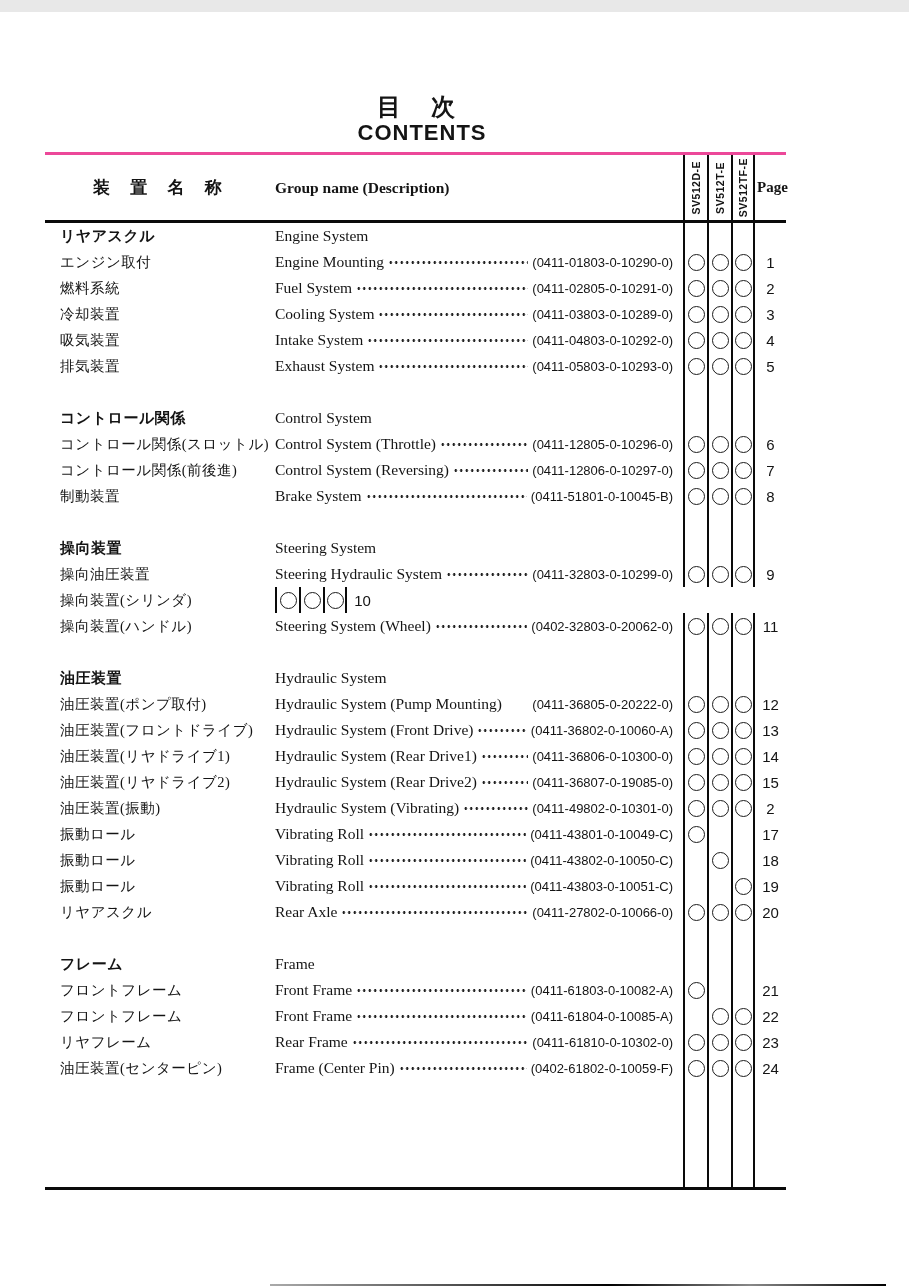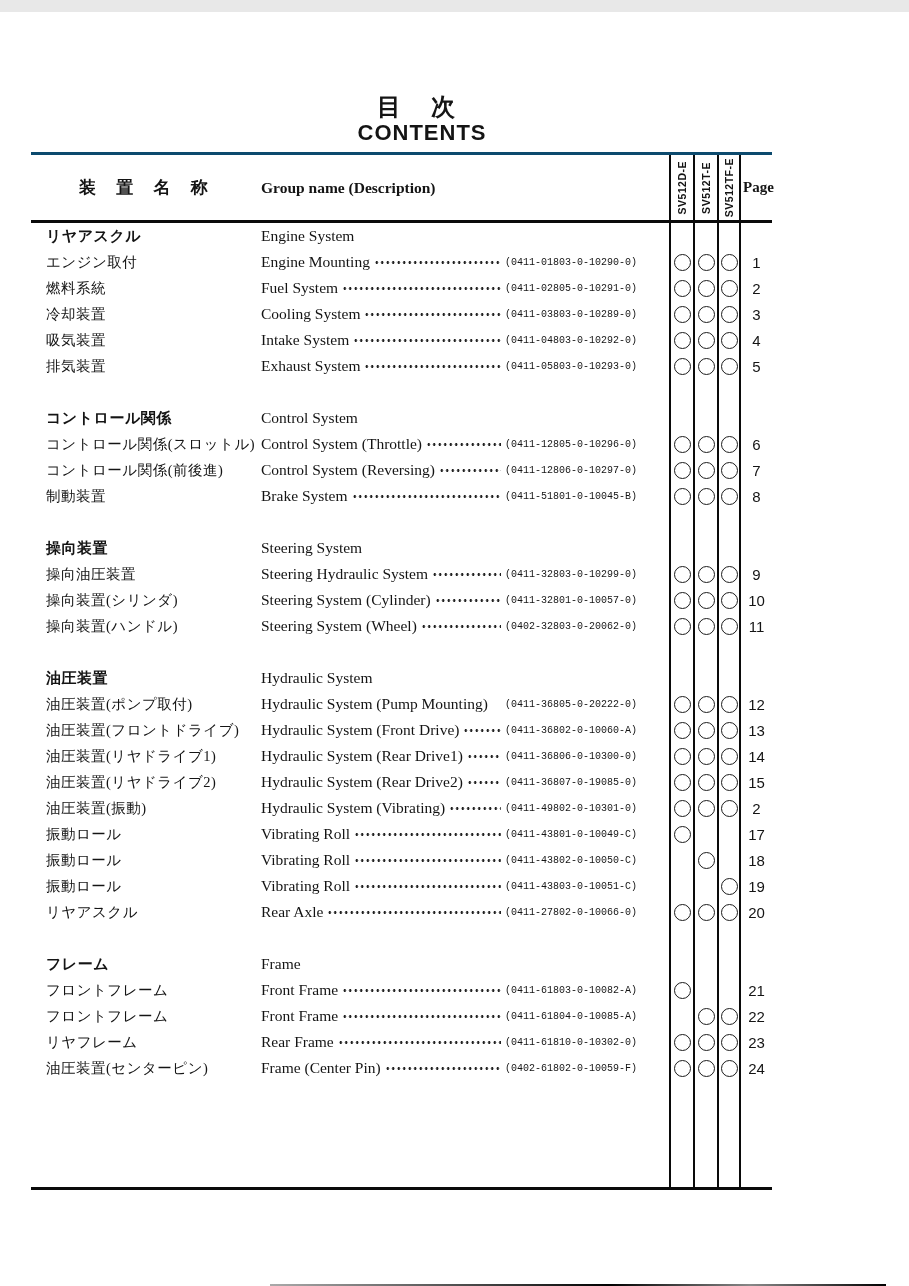--- a/index.html
+++ b/index.html
@@ -11,35 +11,35 @@
 
   
   .title-block { position:absolute; top:82px; left:262px; width:320px; text-align:center; }
   .title-jp { font-size:24px; font-weight:bold; letter-spacing:12px; line-height:26px;
               font-family:"Liberation Serif","DejaVu Serif",serif; }
   .title-en { font-size:22px; font-weight:bold; letter-spacing:1px; line-height:25px;
               font-family:"Liberation Sans","DejaVu Sans",sans-serif; }
 
   
   .toc-table {
-    position:absolute; left:31px; top:140px; width:741px;
-    border-top:3px solid #0c4a6e; border-bottom:3px solid #0a0a0a;
+    position:absolute; left:45px; top:140px; width:741px;
+    border-top:3px solid #ec4899; border-bottom:3px solid #0a0a0a;
   }
   .trow { display:flex; align-items:center; height:26px; }
   .header-row { height:65px; border-bottom:3px solid #0a0a0a; }
   .gap-row { height:26px; }
   .gap-row.tall { height:106px; }
 
   .cell { box-sizing:border-box; height:100%; display:flex; align-items:center; }
   .jp-cell  { width:230px; padding-left:15px; font-size:14.5px; letter-spacing:0.5px; white-space:nowrap; }
   .sec-jp   { font-weight:bold; font-size:15px; }
-  .en-cell  { flex:1; padding-right:32px; min-width:0; }
+  .en-cell  { flex:1; padding-right:10px; min-width:0; }
   .en-name  { font-size:15.5px; white-space:nowrap; }
-  .part     { font-size:10px; white-space:nowrap;
-              font-family:Liberation Mono, monospace; }
+  .part     { font-size:13px; white-space:nowrap;
+              font-family:Liberation Sans, sans-serif; }
   .leader   { flex:1; height:7px; margin:0 4px; align-self:center;
               background-image:radial-gradient(circle, #222 1.15px, transparent 1.5px);
               background-size:5.5px 7px; background-position:center left; background-repeat:repeat-x; }
   .leader.no-dots { background:none; }
   .mark-cell { width:24px; border-left:2px solid #0a0a0a; justify-content:center; }
   .mark-cell.last { border-right:2px solid #0a0a0a; }
   .circle { width:17px; height:17px; border:1.6px solid #1c1c1c; border-radius:50%;
             box-sizing:border-box; background:transparent; }
   .page-cell { width:31px; justify-content:center; font-size:15px;
                font-family:"Liberation Sans","DejaVu Sans",sans-serif; }
@@ -286,25 +286,20 @@
           <div class="cell mark-cell">
             <div class="circle"></div>
           </div>
           <div class="cell mark-cell last">
             <div class="circle"></div>
           </div>
           <div class="cell page-cell">9</div>
         </div>
         <div class="trow">
           <div class="cell jp-cell">操向装置(シリンダ)</div>
-          <div class="cell en-cell">
-            <div class="en-name">Steering System (Cylinder)</div>
-            <div class="leader"></div>
-            <div class="part">(0411-32801-0-10057-0)</div>
-          </div>
           <div class="cell mark-cell">
             <div class="circle"></div>
           </div>
           <div class="cell mark-cell">
             <div class="circle"></div>
           </div>
           <div class="cell mark-cell last">
             <div class="circle"></div>
           </div>
           <div class="cell page-cell">10</div>

